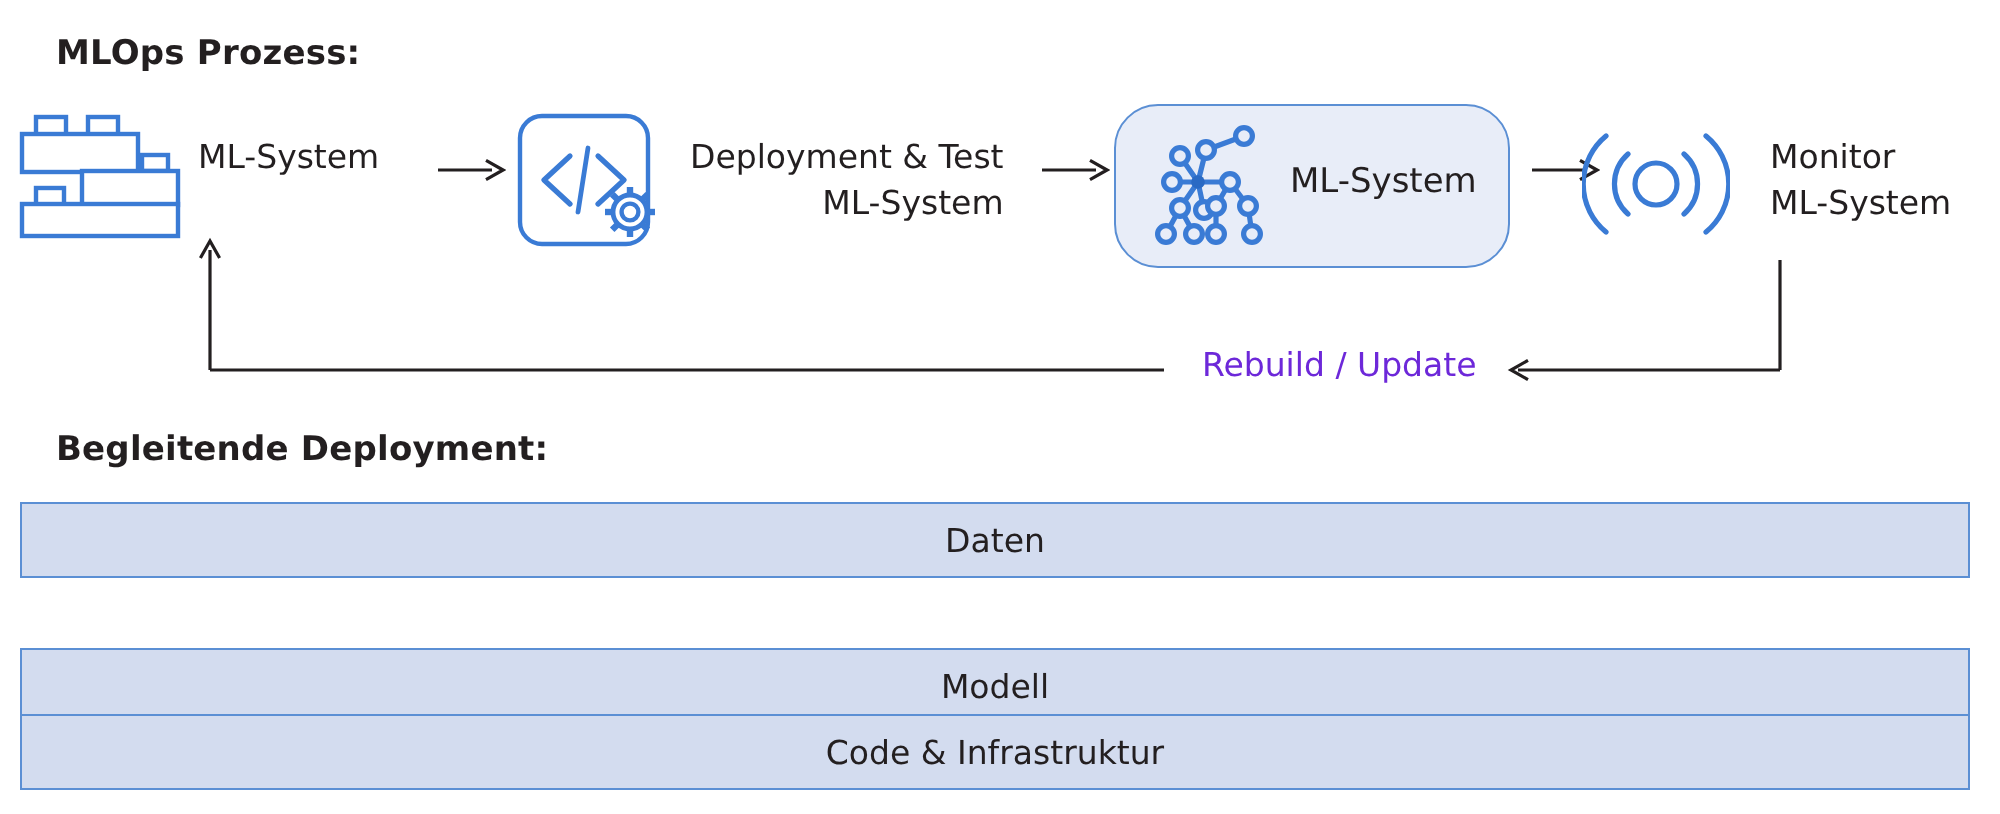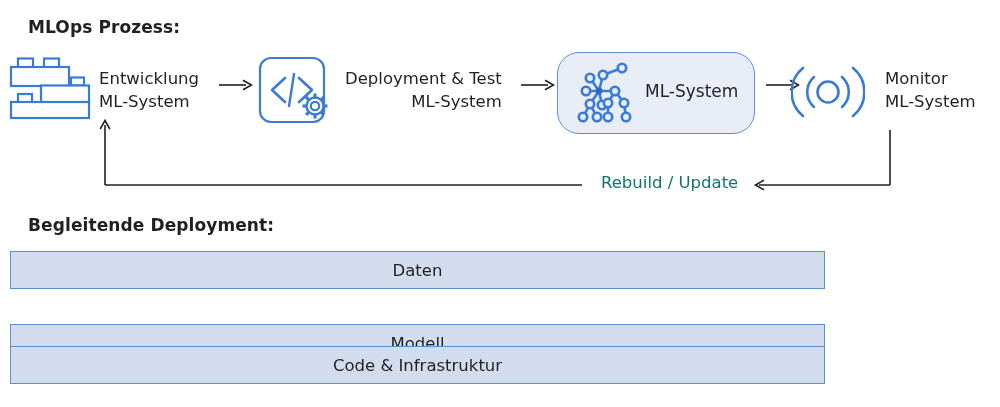--- a/index.html
+++ b/index.html
@@ -65,40 +65,40 @@
   .arrow-h { line-height: 0; }
   #arrow-1 { left: 219px; top: 78px; }
   #arrow-2 { left: 521px; top: 78px; }
   #arrow-3 { left: 766px; top: 78px; }
 
   
   #feedback-loop { left: 95px; top: 118px; line-height: 0; }
   #label-rebuild {
     left: 601px; top: 173px;
     font-size: 16.5px;
-    color: #0f766e;
+    color: #6d28d9;
     white-space: nowrap;
     text-align: right;
   }
 
   
   .bar {
     left: 10px;
-    width: 815px;
+    width: 975px;
     height: 38px;
     box-sizing: border-box;
     background: #d3dcef;
     border: 1.6px solid #5b8fd4;
     display: flex;
     align-items: center;
     justify-content: center;
   }
   #bar-daten  { top: 251px; }
   #bar-modell { top: 304px; margin-top: 20px; }
-  #bar-code   { top: 346px; justify-content: center; }
+  #bar-code   { top: 357px; justify-content: center; }
   .bar-label {
     font-size: 16.5px;
     color: #231f20;
     white-space: nowrap;
   }
 </style>
 </head>
 <body>
 
 <div class="abs heading" id="title-mlops">MLOps Prozess:</div>
@@ -115,21 +115,20 @@
 
     <rect x="33" y="29.5" width="48" height="17" stroke="#3a7bd5" stroke-width="2.2" fill="#fff"></rect>
 
     <rect x="10" y="38" width="14" height="8.5" stroke="#3a7bd5" stroke-width="2.2" fill="#fff"></rect>
 
     <rect x="3" y="46" width="78" height="16" stroke="#3a7bd5" stroke-width="2.2" fill="#fff"></rect>
   </svg>
 </div>
 
 <div class="abs step-label" id="label-entwicklung">
-  <div>Entwicklung</div>
   <div>ML-System</div>
 </div>
 
 <div class="abs arrow-h" id="arrow-1">
   <svg width="34" height="14" viewBox="0 0 34 14" fill="none">
     <path d="M0 7 H27" stroke="#231f20" stroke-width="1.6"></path>
     <path d="M24 2.2 L32.5 7 L24 11.8" stroke="#231f20" stroke-width="1.6" fill="none" stroke-linejoin="miter" stroke-linecap="butt"></path>
   </svg>
 </div>
 

